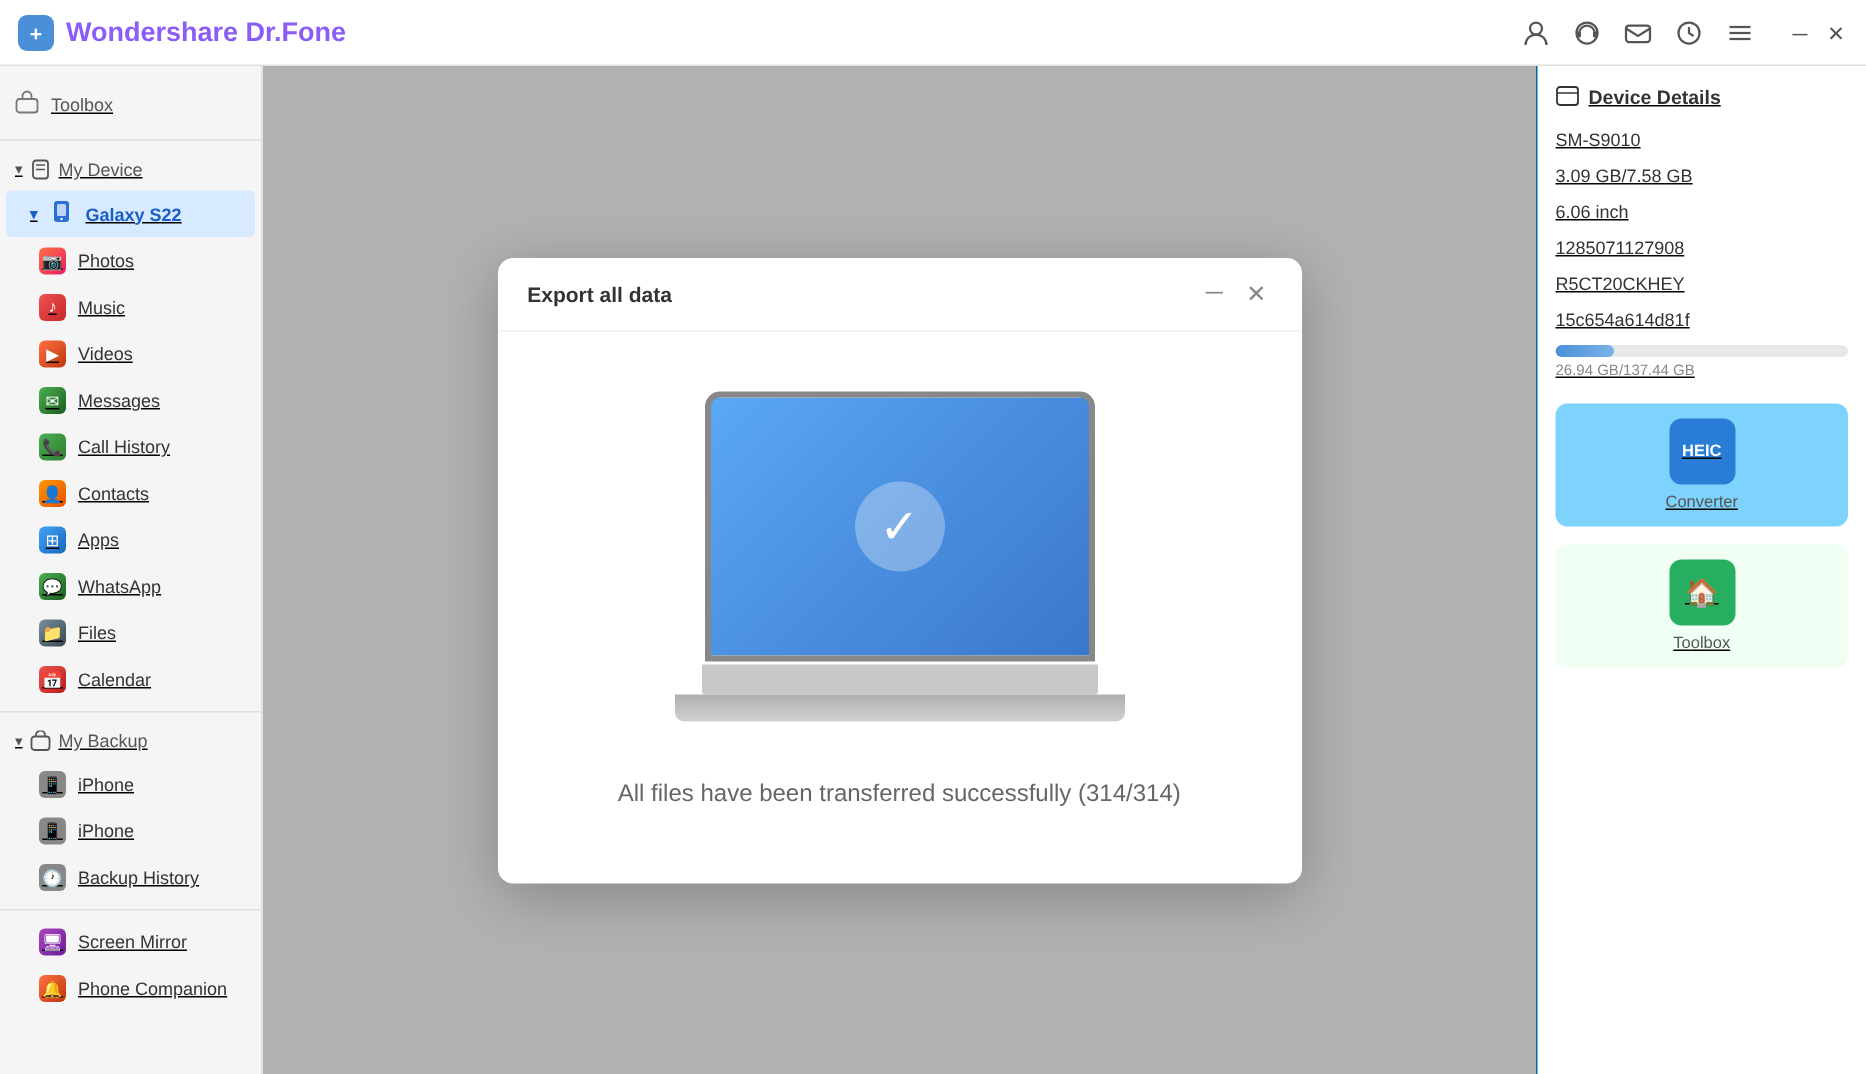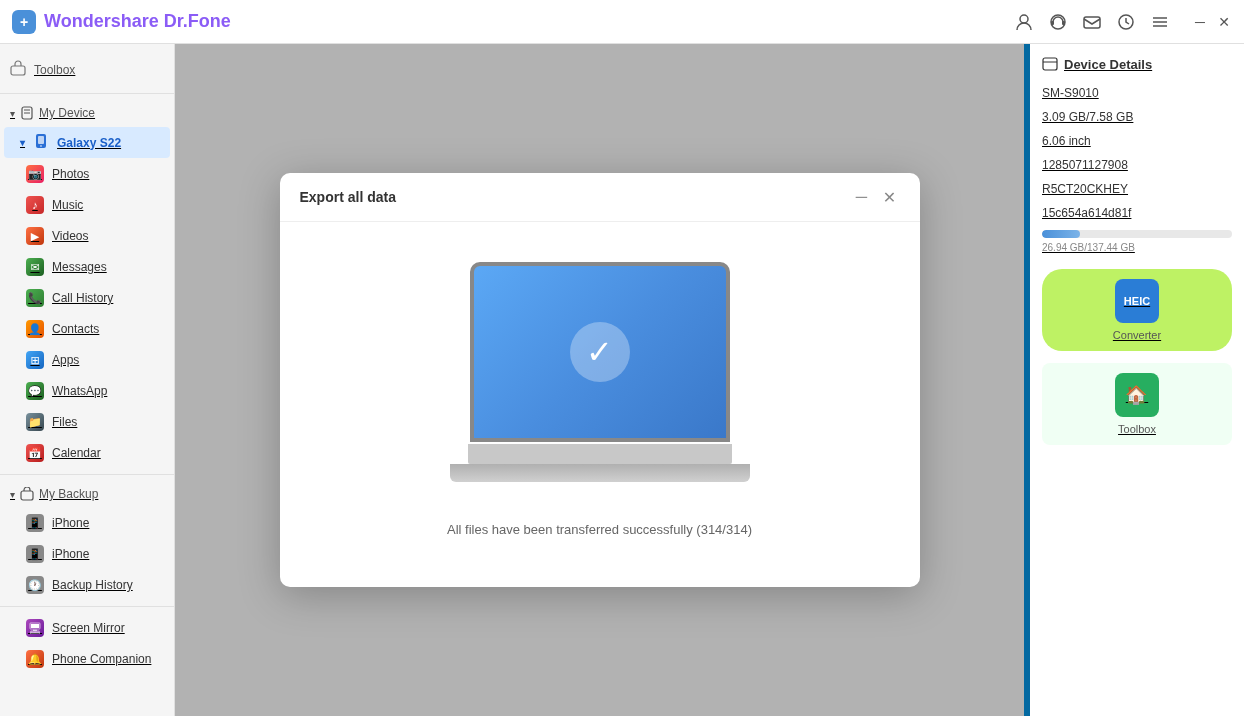--- a/index.html
+++ b/index.html
@@ -148,21 +148,21 @@
       flex: 1;
       position: relative;
       background: #fff;
       overflow: hidden;
     }
 
     
     .right-panel {
       width: 220px;
       background: #fff;
-      border-left: 6px solid #0369a1;
+      border-left: 1px solid #0369a1;
       flex-shrink: 0;
       overflow-y: auto;
       padding: 12px;
     }
     .device-details-header {
       display: flex;
       align-items: center;
       gap: 6px;
       font-size: 13px;
       font-weight: 600;
@@ -191,22 +191,22 @@
       height: 100%;
       width: 20%;
       border-radius: 4px;
     }
     .storage-text {
       font-size: 10px;
       color: #888;
     }
 
     .heic-converter-card {
-      background: #bef264;
-      border-radius: 20px;
+      background: #7dd3fc;
+      border-radius: 8px;
       padding: 10px;
       margin-top: 16px;
       display: flex;
       flex-direction: column;
       align-items: center;
       gap: 6px;
     }
     .heic-icon {
       width: 44px;
       height: 44px;
@@ -253,21 +253,21 @@
       top: 0; left: 0; right: 0; bottom: 0;
       background: rgba(0,0,0,0.3);
       display: flex;
       align-items: center;
       justify-content: center;
       z-index: 100;
     }
     .modal {
       background: #fff;
       border-radius: 10px;
-      width: 640px;
+      width: 536px;
       padding: 0;
       box-shadow: 0 8px 40px rgba(0,0,0,0.25);
       overflow: hidden;
     }
     .modal-header {
       display: flex;
       align-items: center;
       justify-content: space-between;
       padding: 14px 20px;
       border-bottom: 1px solid #eee;
@@ -347,21 +347,21 @@
       background: #c8c8c8;
       border-radius: 0 0 2px 2px;
     }
 
     .modal-success-title {
       font-size: 18px;
       font-weight: 700;
       color: #222;
     }
     .modal-success-subtitle {
-      font-size: 13px;
+      font-size: 16px;
       color: #666;
     }
     .modal-footer {
       display: flex;
       justify-content: flex-end;
       padding: 16px 24px;
     }
     .open-folder-btn {
       background: linear-gradient(135deg, #4a8edf, #3a7bd5);
       color: white;

